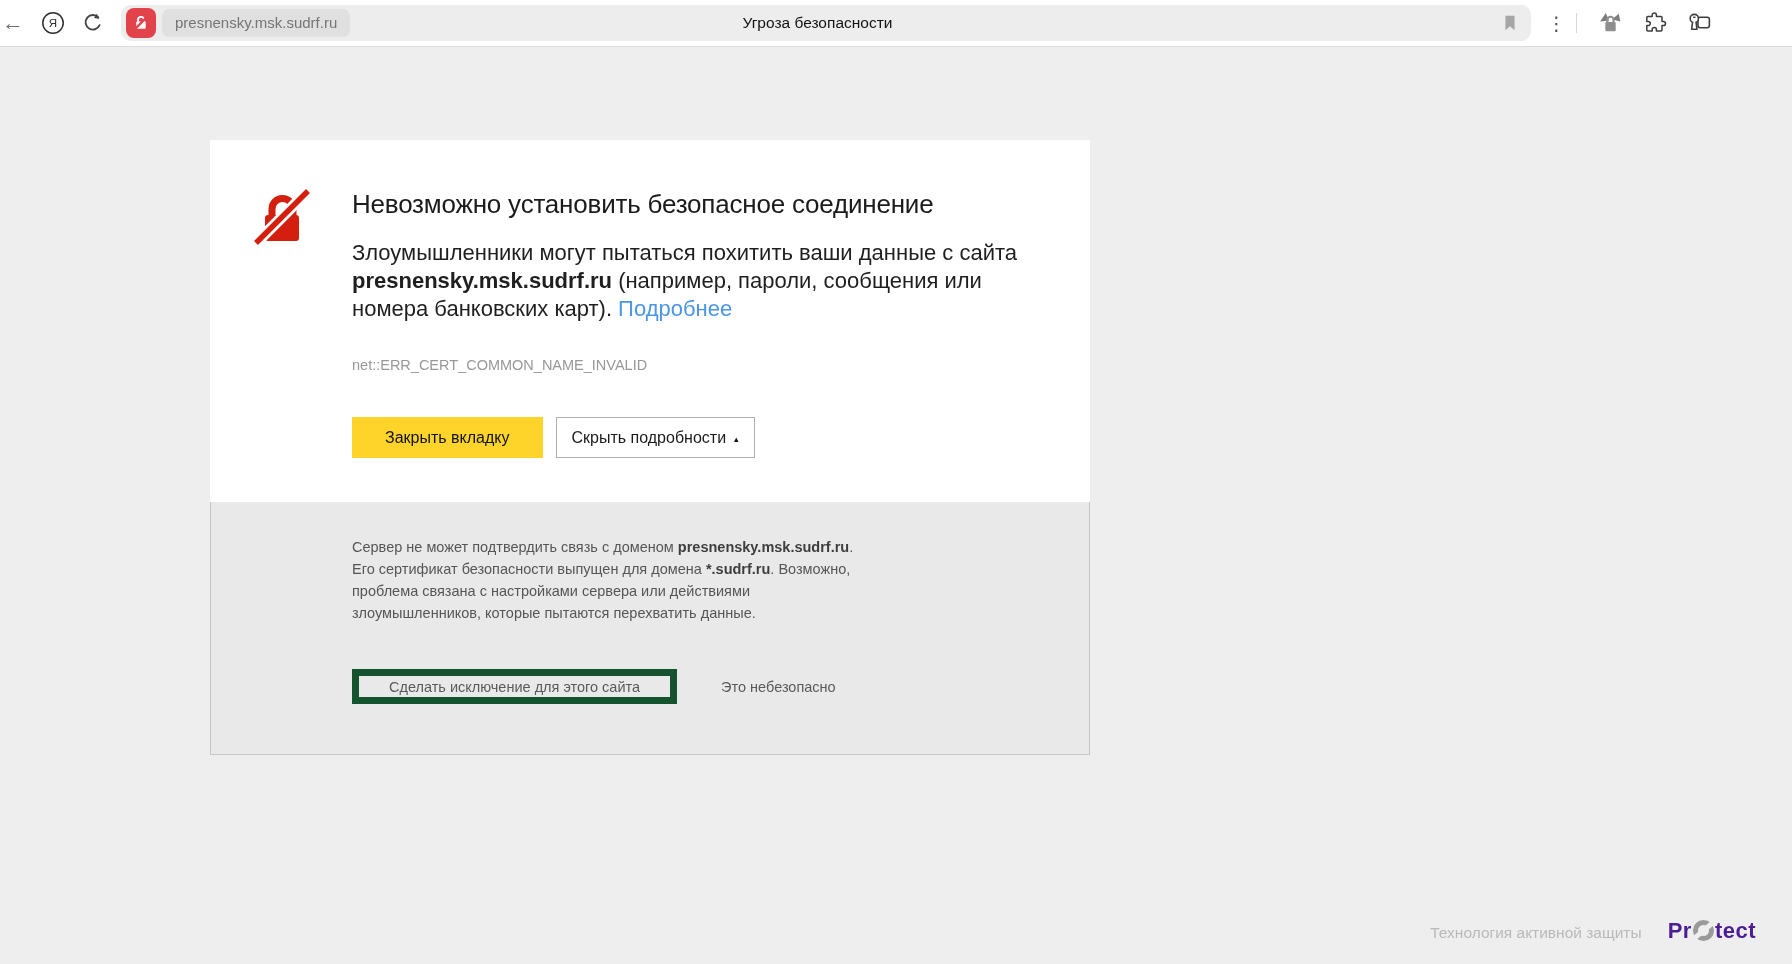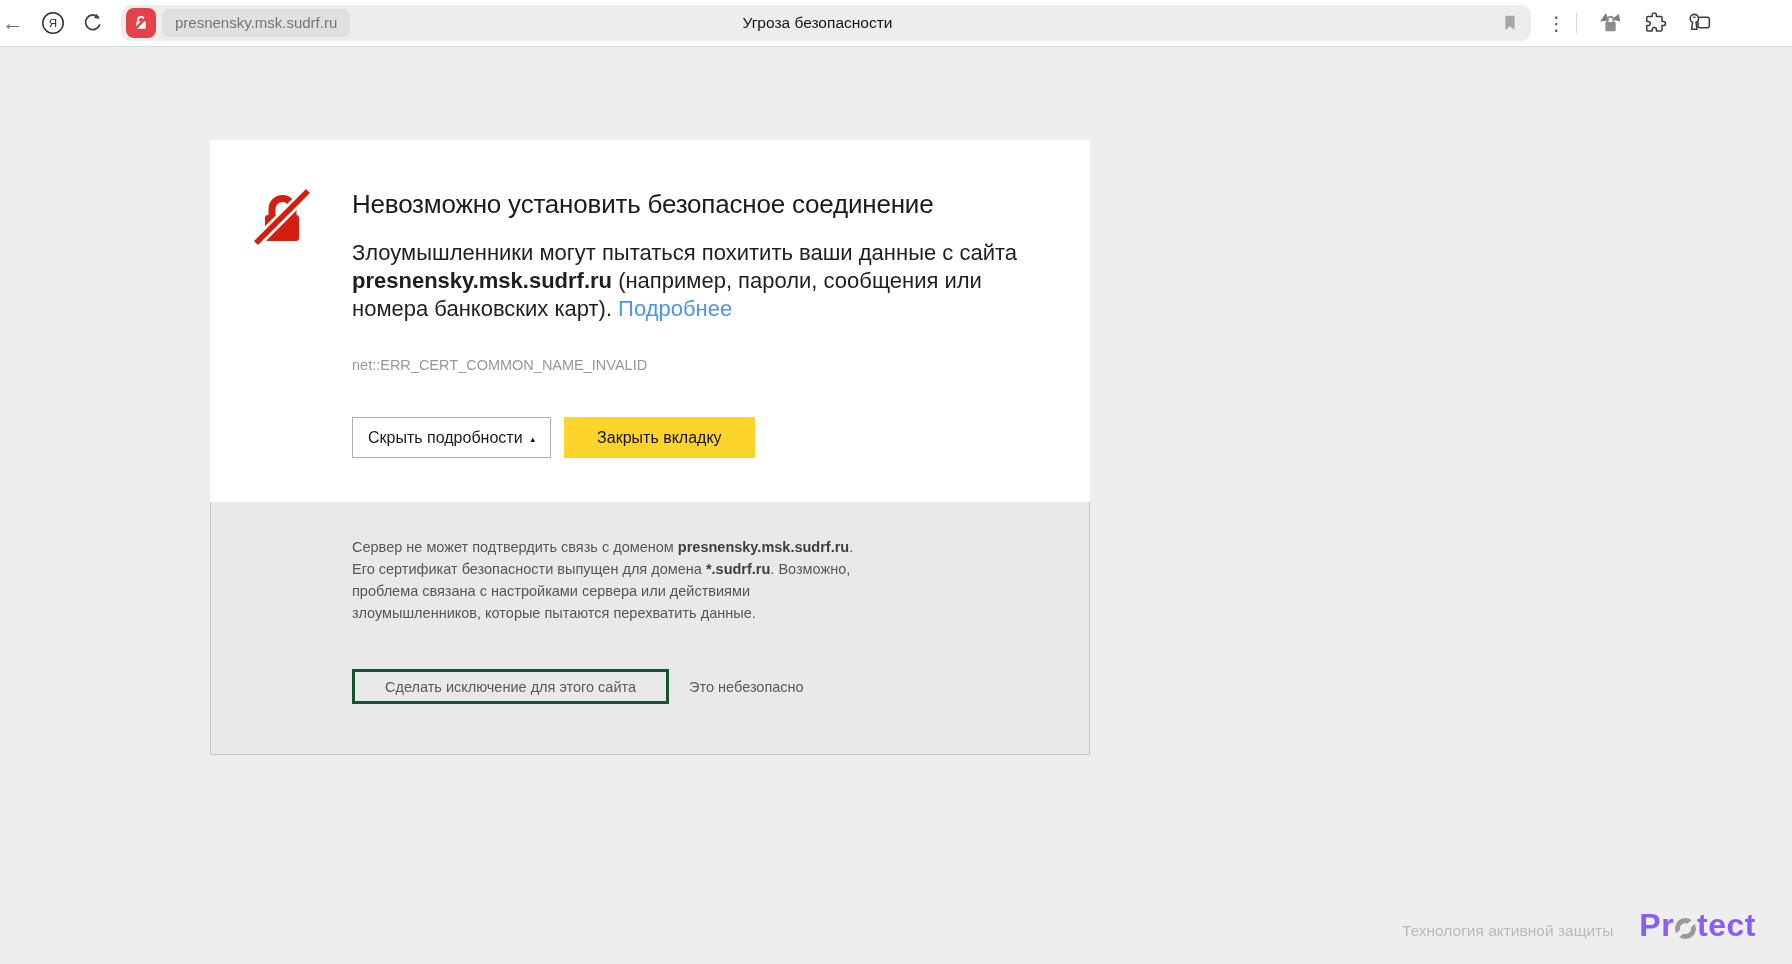--- a/index.html
+++ b/index.html
@@ -40,28 +40,28 @@
   .btn { height:41px; font-size:16px; font-family:inherit; cursor:pointer; display:flex; align-items:center; }
   .btn-yellow { background:#fed42a; border:none; color:#121212; padding:0 33px; }
   .btn-white { background:#fff; border:1px solid #b0b0b0; color:#1b1b1b; padding:0 15px; gap:8px; }
   .tri { font-size:9px; color:#111; position:relative; top:1px; }
 
   .details { position:absolute; left:210px; top:455px; width:880px; height:253px; background:#e9e9e9;
              border:1px solid #c6c6c6; border-top:none; padding:34px 0 4px 141px; }
   .dtext { width:525px; font-size:14.5px; line-height:22px; color:#565656; }
   .dtext b { font-weight:700; color:#3e3e3e; }
   .dbtn-row { margin-top:45px; display:flex; align-items:center; gap:20px; }
-  .btn-exception { height:35px; padding:0 30px; border:3px solid #14532d; background:transparent;
+  .btn-exception { height:35px; padding:0 30px; border:7px solid #14532d; background:transparent;
                    color:#5a5a5a; font-size:14.5px; font-family:inherit; cursor:pointer; }
-  .unsafe-link { color:#5a5a5a; font-size:14.5px; cursor:pointer; }
+  .unsafe-link { color:#5a5a5a; font-size:14.5px; cursor:pointer;margin-left:24px; }
 
   
   .footer { position:absolute; right:36px; bottom:20px; display:flex; align-items:baseline; gap:26px; }
   .f-label { font-size:15.5px; color:#b9b9b9; }
-  .f-logo { font-size:32px; font-weight:700; color:#8b5cf6; letter-spacing:0.5px; }
+  .f-logo { font-size:22px; font-weight:700; color:#4c1d95; letter-spacing:0.5px; }
   .logo-o { display:inline-block; width:21px; height:21px; border:5.5px solid #9a9a9a; border-radius:50%;
             position:relative; margin:0 1px; vertical-align:-2.5px; }
   .logo-o::after { content:''; position:absolute; left:-8px; top:3px; width:27px; height:4.5px;
                    background:#eeeeee; transform:rotate(-40deg); }
 </style>
 </head>
 <body>
 
 <div class="screen">
 
@@ -142,25 +142,25 @@
       <div class="text-col">
         <div class="heading">Невозможно установить безопасное соединение</div>
 
         <div class="para">
           <span>Злоумышленники могут пытаться похитить ваши данные с сайта </span><b>presnensky.msk.sudrf.ru</b><span> (например, пароли, сообщения или номера банковских карт). </span><a class="more-link">Подробнее</a>
         </div>
 
         <div class="err-code">net::ERR_CERT_COMMON_NAME_INVALID</div>
 
         <div class="btn-row">
+          <button class="btn btn-yellow">Закрыть вкладку</button>
           <button class="btn btn-white">
             <span>Скрыть подробности</span>
             <span class="tri">▴</span>
           </button>
-          <button class="btn btn-yellow">Закрыть вкладку</button>
         </div>
       </div>
     </div>
 
     <div class="details">
       <div class="dtext">
         <span>Сервер не может подтвердить связь с доменом </span><b>presnensky.msk.sudrf.ru</b><span>. Его сертификат безопасности выпущен для домена </span><b>*.sudrf.ru</b><span>. Возможно, проблема связана с настройками сервера или действиями злоумышленников, которые пытаются перехватить данные.</span>
       </div>
 
       <div class="dbtn-row">

